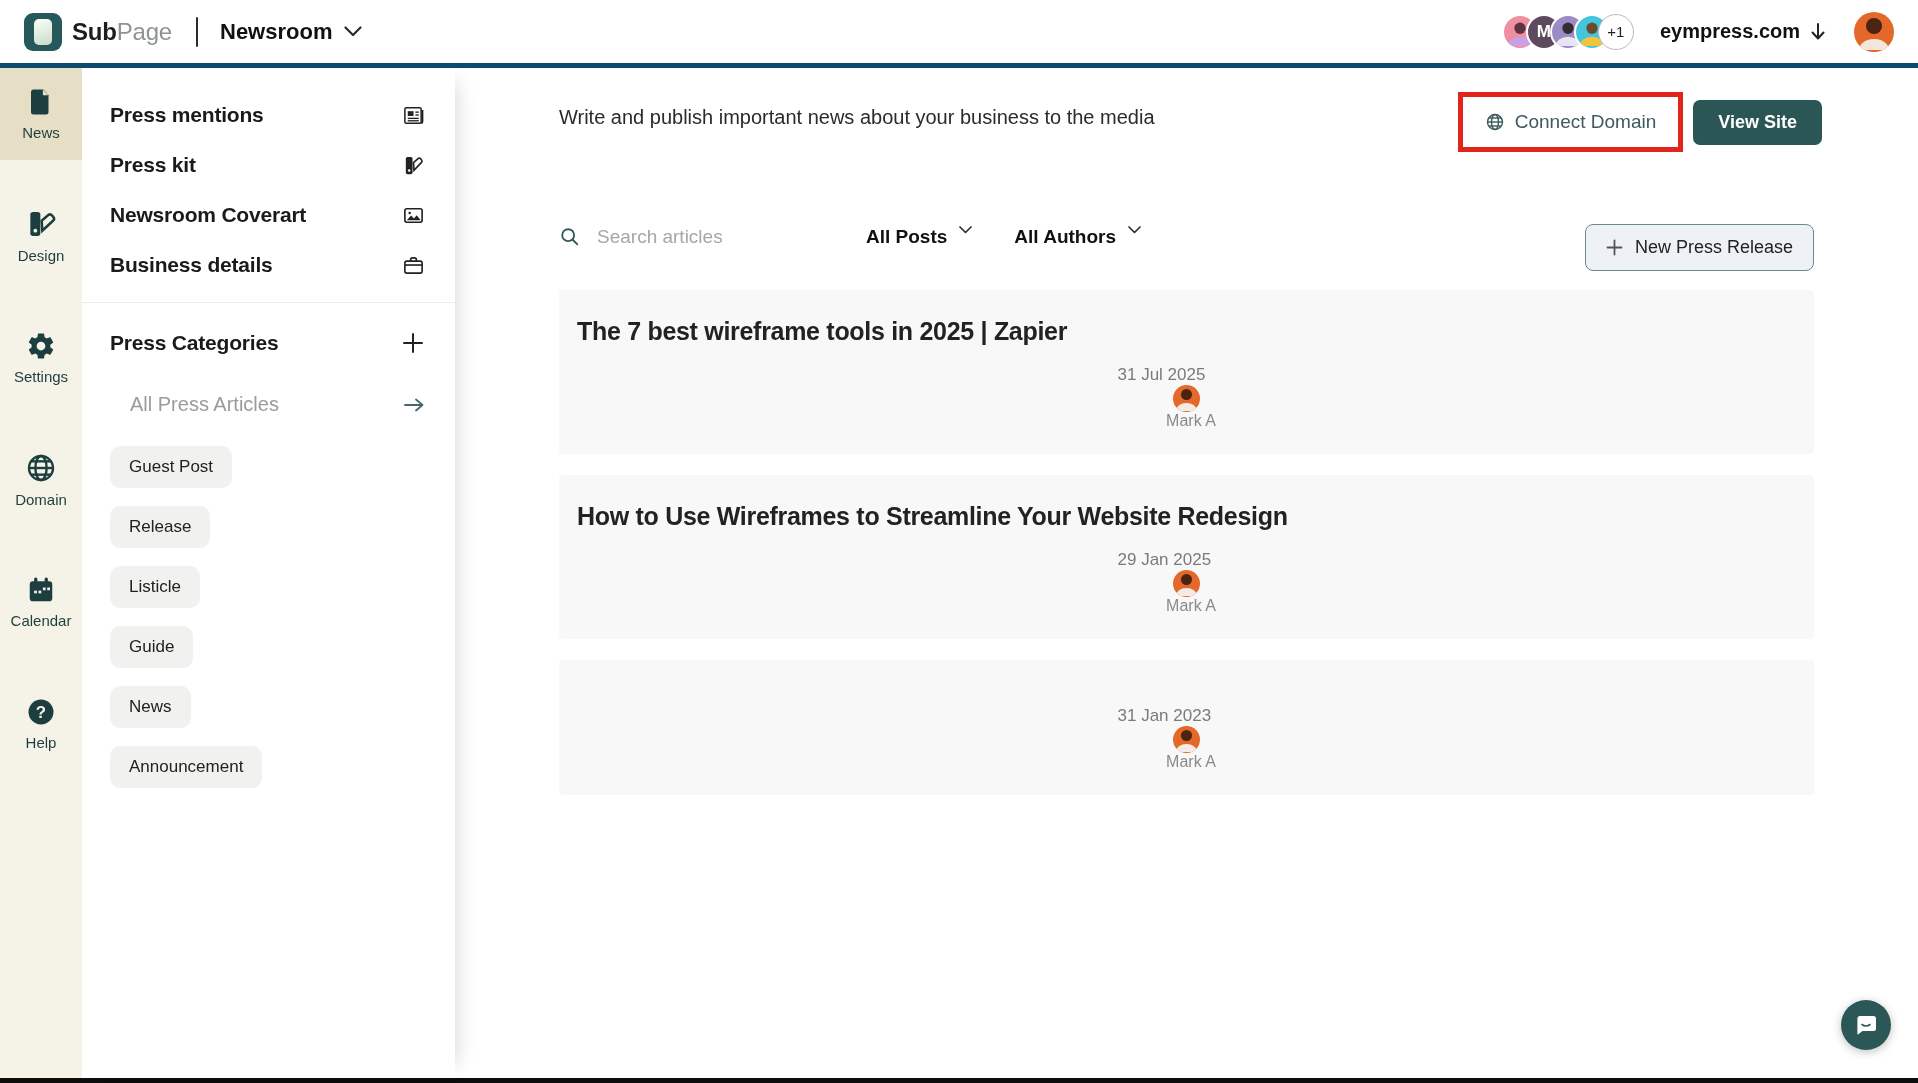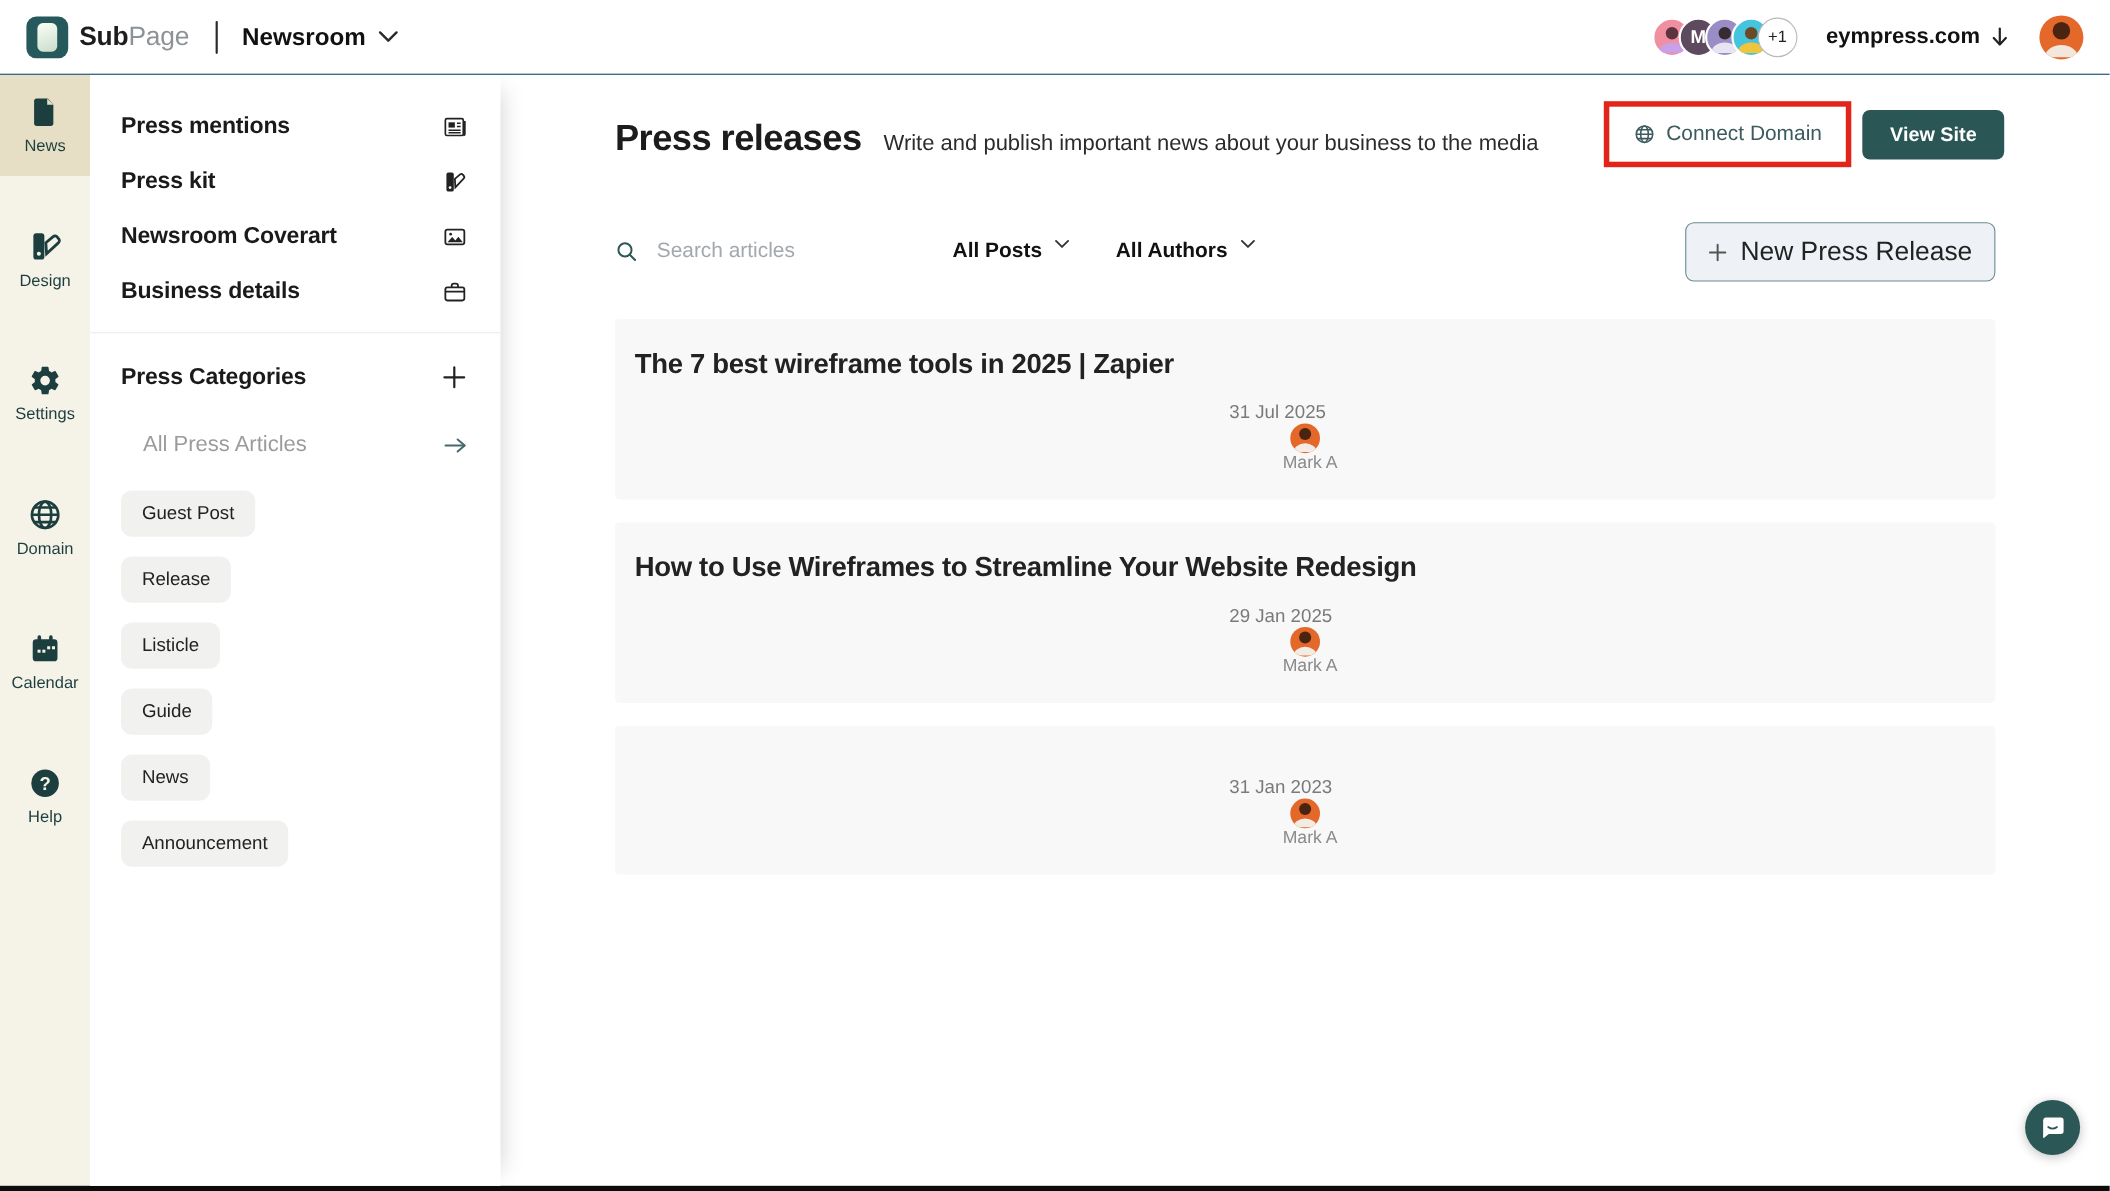--- a/index.html
+++ b/index.html
@@ -2,21 +2,21 @@
 <html><head>
 <meta charset="utf-8">
 <style>
   * { margin:0; padding:0; box-sizing:border-box; }
   html,body { width:1918px; height:1083px; overflow:hidden; background:#fff;
     font-family:"Liberation Sans", sans-serif; color:#1c1c1c; }
   #app { position:relative; width:1918px; height:1083px; background:#fff; }
 
   
   .topbar { position:absolute; top:0; left:0; right:0; height:68px; background:#fff;
-    border-bottom:1px solid #0c4a6e; display:flex; align-items:center; padding:0 24px; z-index:5; }
+    border-bottom:5px solid #0c4a6e; display:flex; align-items:center; padding:0 24px; z-index:5; }
   .logo-mark { width:38px; height:38px; background:#26595c; border-radius:9px;
     display:flex; align-items:center; justify-content:center; }
   .logo-mark .inner { width:18px; height:26px; border-radius:5px;
     background:linear-gradient(160deg,#fbfef6 0%,#c9ddcb 100%); }
   .brand-text { margin-left:10px; font-size:24px; letter-spacing:-0.2px; }
   .brand-text .b1 { font-weight:700; color:#1d1d1d; }
   .brand-text .b2 { font-weight:400; color:#8d9296; }
   .top-sep { width:2px; height:30px; background:#2b2b2b; margin:0 22px 0 24px; border-radius:1px; }
   .workspace { display:flex; align-items:center; gap:12px; cursor:pointer; }
   .workspace .ws-label { font-size:22px; font-weight:700; color:#111; }
@@ -69,22 +69,22 @@
     border:none; border-radius:7px; padding:12px 25px; cursor:pointer; font-family:inherit; }
 
   .filters-row { position:absolute; top:134px; left:104px; right:104px; display:flex; align-items:center; }
   .search-box { display:flex; align-items:center; gap:16px; width:265px; }
   .search-box input { border:none; outline:none; font-size:19px; color:#333; width:200px;
     font-family:inherit; background:transparent; }
   .search-box input::placeholder { color:#a2a8ad; }
   .filter { display:flex; align-items:flex-start; gap:12px; cursor:pointer; margin-left:42px; }
   .filter .lbl { font-size:19px; font-weight:700; color:#111; }
   .new-btn { margin-left:auto; display:flex; align-items:center; gap:12px; background:#eef2f6;
-    border:1px solid #6c8a8e; border-radius:8px; padding:12px 20px; font-size:24px; color:#222;
-    cursor:pointer; font-family:inherit; }
+    border:1px solid #6c8a8e; border-radius:8px; padding:12px 20px; font-size:18px; color:#222;
+    cursor:pointer; font-family:inherit;margin-top:22px; }
 
   .cards { position:absolute; top:222px; left:104px; right:104px; display:flex; flex-direction:column; gap:21px; }
   .card { background:#f8f8f8; border-radius:4px; padding:27px 18px 24px; cursor:pointer; }
   .card-title { font-size:25px; font-weight:700; color:#222; letter-spacing:-0.3px; }
   .card-meta { display:flex; align-items:center; margin-top:19px;flex-direction:column; }
   .card-date { font-size:17px; color:#7a7a7a; width:138px; }
   .mini-avatar { width:27px; height:27px; border-radius:50%; position:relative; overflow:hidden; }
   .card-author { font-size:16px; color:#8a8a8a; margin-left:9px; }
 
   .chat-fab { position:absolute; right:27px; bottom:33px; width:50px; height:50px; border-radius:50%;
@@ -275,21 +275,20 @@
       <span class="chip">Listicle</span>
       <span class="chip">Guide</span>
       <span class="chip">News</span>
       <span class="chip">Announcement</span>
     </div>
   </aside>
 
   <main class="main">
 
     <div class="title-row">
-      <h1 class="page-title">Press releases</h1>
       <span class="page-subtitle">Write and publish important news about your business to the media</span>
     </div>
 
     <div class="header-actions">
       <div class="red-box">
         <button class="connect-btn">
           <svg width="20" height="20" viewBox="0 0 24 24">
             <g fill="none" stroke="#3d5a5e" stroke-width="1.7">
               <circle cx="12" cy="12" r="9"></circle>
               <ellipse cx="12" cy="12" rx="4.2" ry="9"></ellipse>

